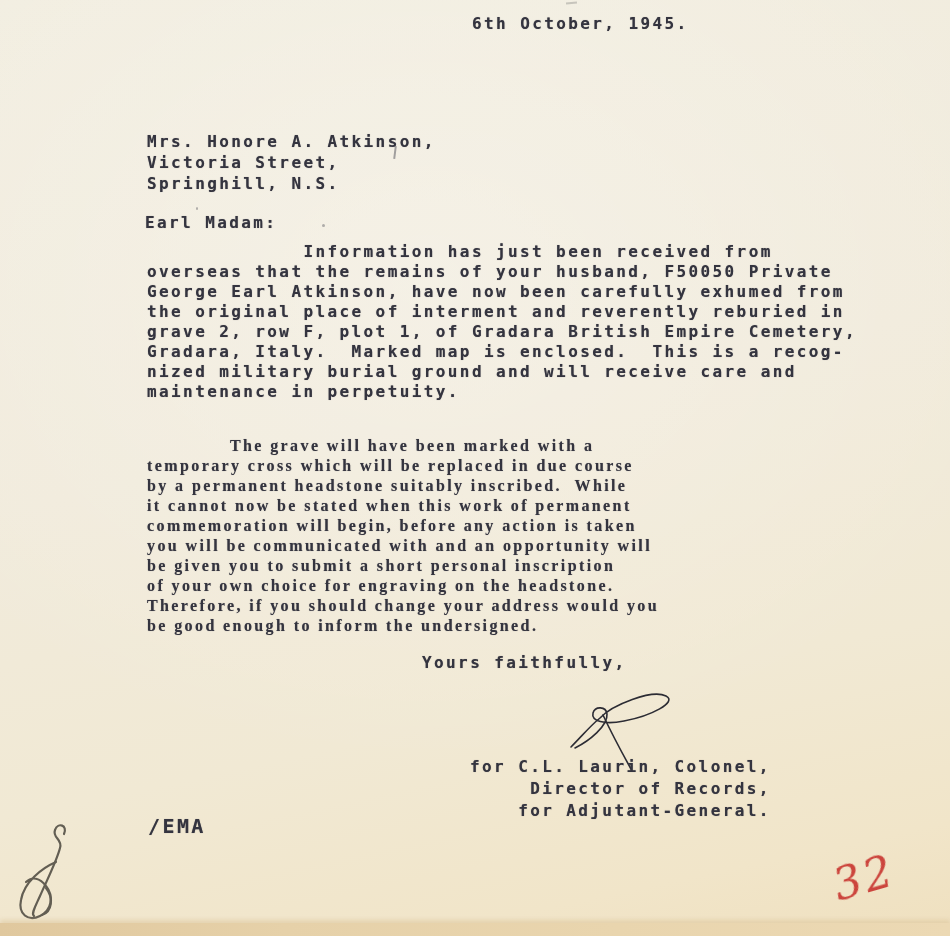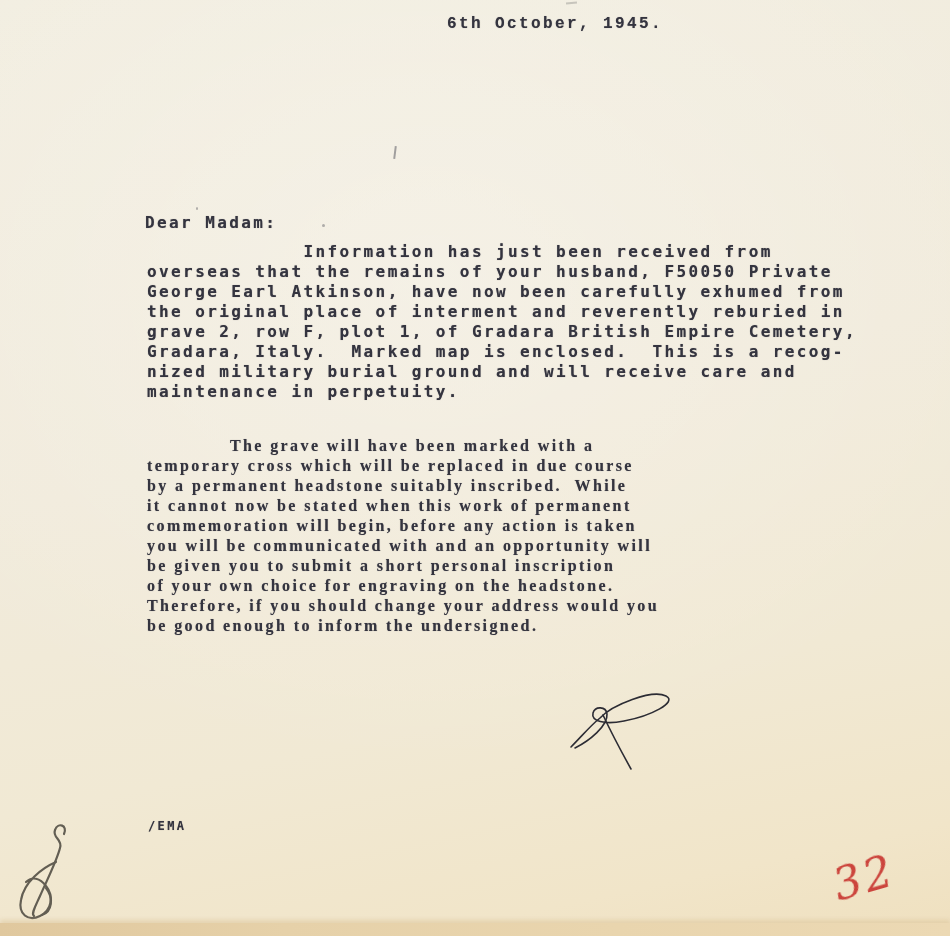--- a/index.html
+++ b/index.html
@@ -23,28 +23,28 @@
     position: absolute;
     color: #34343f;
     font-weight: bold;
     font-size: 16px;
     line-height: 20px;
     letter-spacing: 2.4px;
     white-space: pre;
     text-shadow: 0 0 0.8px rgba(52, 52, 63, 0.55);
     filter: blur(0.25px);
   }
-  .date       { left: 447px; top: 14px; font-family: Liberation Mono, monospace;  }
+  .date       { left: 472px; top: 14px;  }
   .recipient  { left: 147px; top: 131px; line-height: 21px; }
   .salutation { left: 145px; top: 213px; }
   .para-1     { left: 147px; top: 242px; }
   .para-2     { left: 147px; top: 436px; font-family: Liberation Serif, serif; }
   .closing    { left: 422px; top: 653px; }
   .sig-block  { left: 470px; top: 756px; line-height: 22px; }
-  .reference  { left: 148px; top: 816px; font-size: 12px; }
+  .reference  { left: 148px; top: 816px; font-size: 20px; }
   .red-number {
     position: absolute;
     left: 833px;
     top: 852px;
     color: #cc453d;
     font-family: "DejaVu Serif", serif;
     font-style: italic;
     font-size: 44px;
     letter-spacing: 3px;
     transform: rotate(-16deg);
@@ -74,27 +74,30 @@
     box-shadow: 0 -3px 4px rgba(214, 189, 143, 0.45);
   }
 </style>
 </head>
 <body>
 
 <div class="page">
 
   <div class="typed date">6th October, 1945.</div>
 
+  <div class="typed recipient">Mrs. Honore A. Atkinson,
+Victoria Street,
+Springhill, N.S.</div>
 
   <div class="stray-mark-1"></div>
   <div class="stray-mark-2"></div>
   <div class="speck-1"></div>
   <div class="speck-2"></div>
 
-  <div class="typed salutation">Dear Madam:</div>
+  <div class="typed salutation">Earl Madam:</div>
 
   <div class="typed para-1">             Information has just been received from
 overseas that the remains of your husband, F50050 Private
 George Earl Atkinson, have now been carefully exhumed from
 the original place of interment and reverently reburied in
 grave 2, row F, plot 1, of Gradara British Empire Cemetery,
 Gradara, Italy.  Marked map is enclosed.  This is a recog-
 nized military burial ground and will receive care and
 maintenance in perpetuity.</div>
 
@@ -102,28 +105,32 @@
 temporary cross which will be replaced in due course
 by a permanent headstone suitably inscribed.  While
 it cannot now be stated when this work of permanent
 commemoration will begin, before any action is taken
 you will be communicated with and an opportunity will
 be given you to submit a short personal inscription
 of your own choice for engraving on the headstone.
 Therefore, if you should change your address would you
 be good enough to inform the undersigned.</div>
 
+  <div class="typed closing">Yours faithfully,</div>
 
   <svg class="sig-flourish" width="160" height="95" viewBox="0 0 160 95">
     <g fill="none" stroke="#2c2c34" stroke-width="1.6" stroke-linecap="round">
       <path d="M19,64 C30,53 38,43 48,35 C60,22 100,6 114,13 C126,19 99,33 72,38 C52,42 39,38 41,30 C43,23 54,23 55,31 C56,43 37,58 23,65"></path>
       <path d="M51,32 C59,49 69,68 79,86"></path>
     </g>
   </svg>
 
+  <div class="typed sig-block">for C.L. Laurin, Colonel,
+     Director of Records,
+    for Adjutant-General.</div>
 
   <div class="typed reference">/EMA</div>
 
   <svg class="pencil-initials" width="72" height="108" viewBox="0 0 72 108">
     <g fill="none" stroke="#4b473e" stroke-width="2.2" stroke-linecap="round" opacity="0.85">
       <path d="M52,12 C56,3 46,0 43,8 C40,16 51,17 48,26 C45,38 36,56 28,74 C23,85 19,92 22,94"></path>
       <path d="M44,40 C30,46 12,60 9,78 C6,92 16,100 28,94 C40,88 42,74 34,64 C28,56 20,54 14,60"></path>
       <path d="M34,66 C42,76 40,90 30,93"></path>
     </g>
   </svg>

